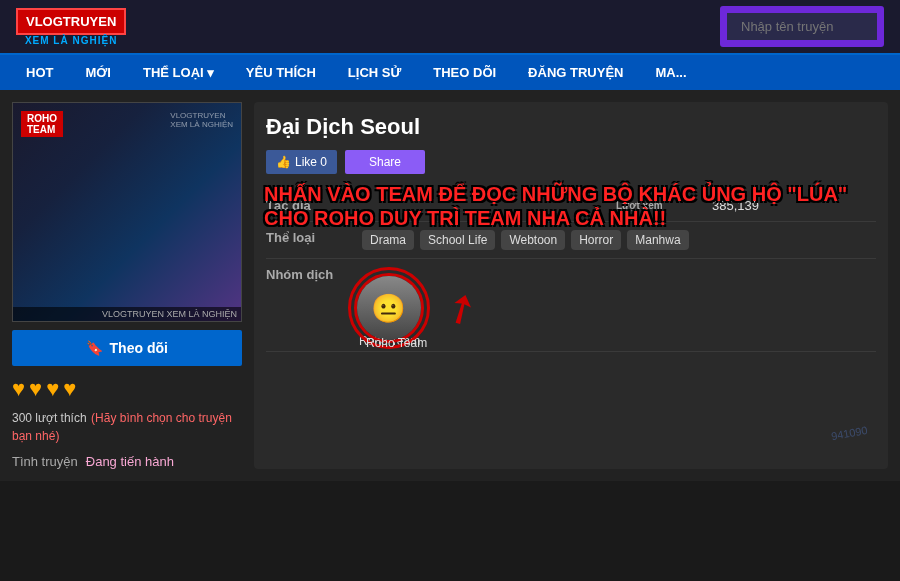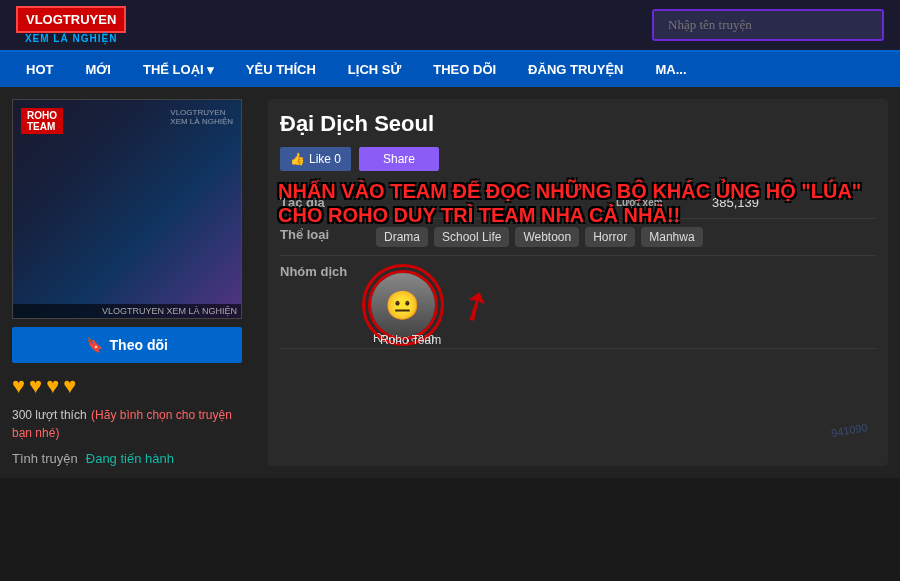--- a/index.html
+++ b/index.html
@@ -27,27 +27,26 @@
       border: 2px solid #ff4444;
     }
     .logo-sub {
       color: #00aaff;
       font-size: 10px;
       font-weight: bold;
       letter-spacing: 1px;
     }
     .search-box {
       background: #2a2a4a;
-      border: 2px solid #6d28d9;
+      border: 7px solid #6d28d9;
       color: #aaaacc;
       padding: 6px 14px;
       font-size: 13px;
       border-radius: 3px;
-      width: 232px;
-      font-family: Liberation Serif, serif;
+      width: 164px;
     }
 
     
     .nav {
       background: #0055bb;
       display: flex;
       align-items: center;
       padding: 0 10px;
     }
     .nav-item {
@@ -57,21 +56,21 @@
       padding: 10px 16px;
       cursor: pointer;
       text-transform: uppercase;
       white-space: nowrap;
     }
 
     
     .main {
       display: flex;
       padding: 12px;
-      gap: 26px;
+      gap: 12px;
       background: #222;
     }
 
     
     .sidebar {
       width: 230px;
       flex-shrink: 0;
     }
     .manga-cover {
       width: 100%;
@@ -162,21 +161,21 @@
     }
     .status-row {
       display: flex;
       align-items: center;
       gap: 8px;
       margin-top: 10px;
       color: #ccc;
       font-size: 13px;
     }
     .status-label { color: #aaa; }
-    .status-value { color: #14b8a6; }
+    .status-value { color: #f9a8d4; }
 
     
     .content {
       flex: 1;
       background: #2a2a2a;
       border-radius: 4px;
       padding: 12px;
       position: relative;
     }
     .manga-title {

